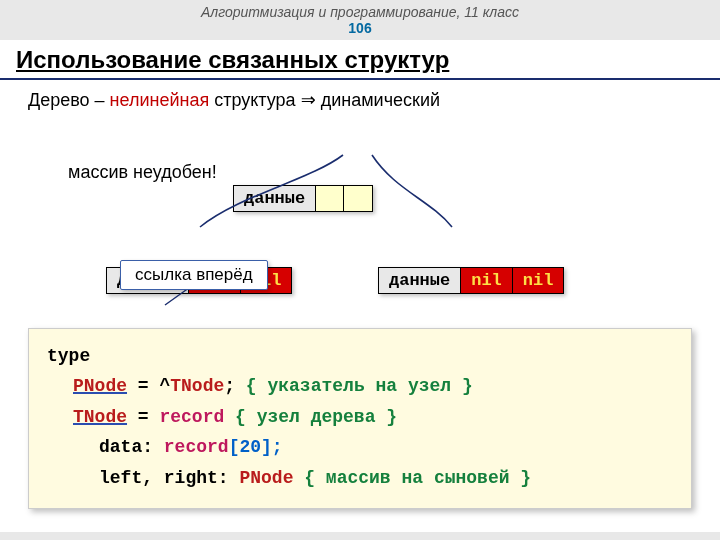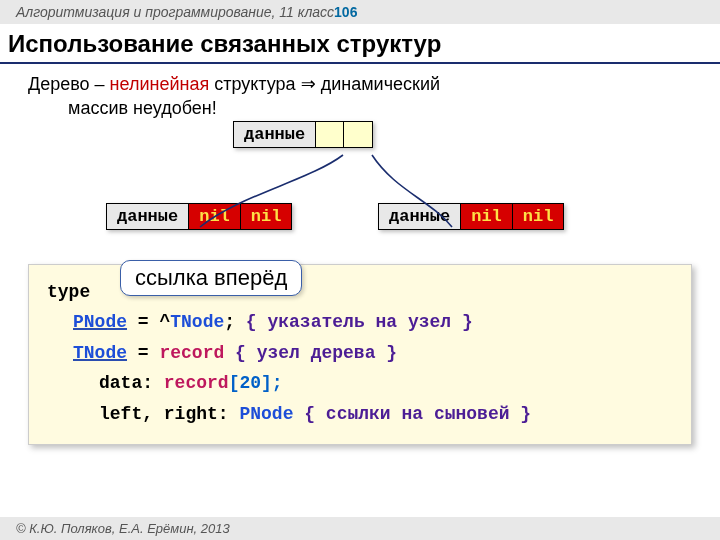--- a/index.html
+++ b/index.html
@@ -8,36 +8,39 @@
     height: 540px;
     background: #fff;
     font-family: Arial, sans-serif;
     position: relative;
     overflow: hidden;
   }
   .header-bar {
     background: #e8e8e8;
     padding: 4px 16px;
     display: flex;
+    justify-content: space-between;
     align-items: center;
     font-style: italic;
     color: #555;
     font-size: 14px;
+    flex-direction: column;
   }
   .page-num { color: #0369a1; font-weight: bold; font-style: normal; }
   .title {
     font-size: 24px;
     font-weight: bold;
-    padding: 6px 8px 4px;
+    padding: 6px 16px 4px;
     border-bottom: 2px solid #1a2d6e;
+    text-decoration: underline;
   }
   .content { padding: 8px 28px 0; }
   .intro { font-size: 18px; line-height: 1.35; }
   .intro .red { color: #c00000; }
-  .intro-line2 { padding-left: 40px; }
+  .intro-line2 { padding-left: 40px; margin-top: 48px; }
   .arrow-sym { font-family: "DejaVu Sans", Arial; }
 
   .diagram {
     position: relative;
     height: 135px;
   }
 
   .node {
     position: absolute;
     display: flex;
@@ -63,23 +66,23 @@
   .top-node   { left: 205px; top: 0; }
   .left-node  { left: 78px;  top: 82px; }
   .right-node { left: 350px; top: 82px; }
 
   .callout {
     position: absolute;
     left: 120px;
     top: 260px;
     background: #fff;
     border: 1.5px solid #3a5fa8;
-    border-radius: 10px;
+    border-radius: 2px;
     padding: 4px 14px;
-    font-size: 22px;
+    font-size: 17px;
     box-shadow: 2px 2px 4px rgba(0,0,0,0.2);
     z-index: 5;
   }
 
   svg.lines {
     position: absolute;
     left: 0; top: 0;
     width: 720px; height: 540px;
     pointer-events: none;
     z-index: 1;
@@ -93,25 +96,25 @@
     box-shadow: 3px 3px 6px rgba(0,0,0,0.25);
     padding: 12px 18px 14px;
     font-family: Liberation Mono, monospace;
     font-size: 18px;
     font-weight: bold;
     line-height: 1.7;
     z-index: 2;
   }
   .code-block .ind1 { padding-left: 26px; display:block; }
   .code-block .ind2 { padding-left: 52px; display:block; }
-  .kw-red    { color: #1d4ed8; }
+  .kw-red    { color: #b91c1c; }
   .kw-green  { color: #be185d; }
   .kw-blue   { color: #0060c8; }
   .kw-black  { color: #000; }
-  .kw-comment{ color: #4c1d95; font-weight: bold; }
+  .kw-comment{ color: #15803d; font-weight: bold; }
   .under { text-decoration: underline; text-decoration-color: #2a4db0; text-decoration-thickness: 2px; }
 
   .footer {
     position: absolute;
     bottom: 0; left: 0; right: 0;
     background: #e8e8e8;
     padding: 4px 16px;
     font-style: italic;
     font-size: 13px;
     color: #555;
@@ -164,22 +167,21 @@
     <span class="ind1">
       <span class="kw-red under">PNode</span><span class="kw-black"> = ^</span><span class="kw-red">TNode</span><span class="kw-black">;</span><span class="kw-comment"> { указатель на узел }</span>
     </span>
     <span class="ind1">
       <span class="kw-red under">TNode</span><span class="kw-black"> = </span><span class="kw-green">record</span><span class="kw-comment">  { узел дерева }</span>
     </span>
     <span class="ind2">
       <span class="kw-black">data: </span><span class="kw-green">record</span><span class="kw-blue">[</span><span class="kw-blue">20</span><span class="kw-blue">];</span>
     </span>
     <span class="ind2">
-      <span class="kw-black">left, right: </span><span class="kw-red">PNode</span><span class="kw-comment"> { ссылки на сыновей }</span>
+      <span class="kw-black">left, right: </span><span class="kw-red">PNode</span><span class="kw-comment"> { массив на сыновей }</span>
     </span>
   </div>
 </div>
 
 <div class="callout">ссылка вперёд</div>
 
 <div class="footer">
-  <span>© К.Ю. Поляков, Е.А. Ерёмин, 2013</span>
 </div>
 
 </body></html>

